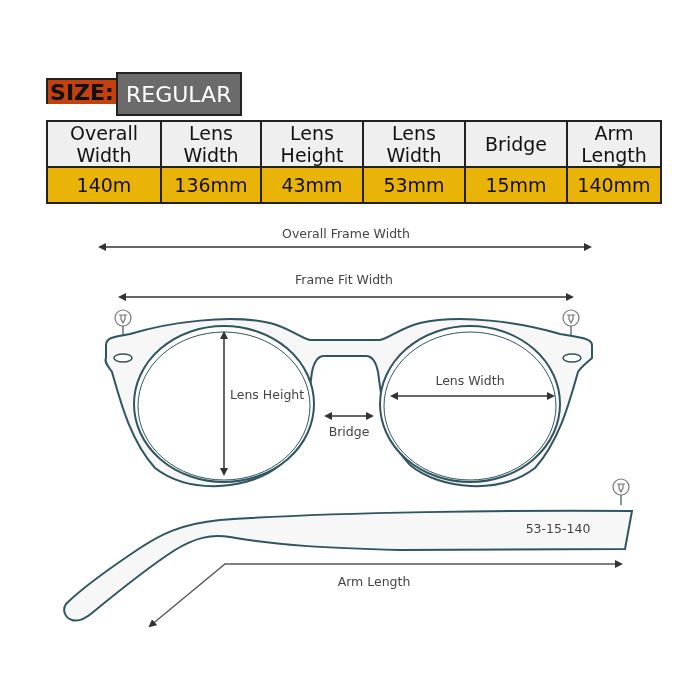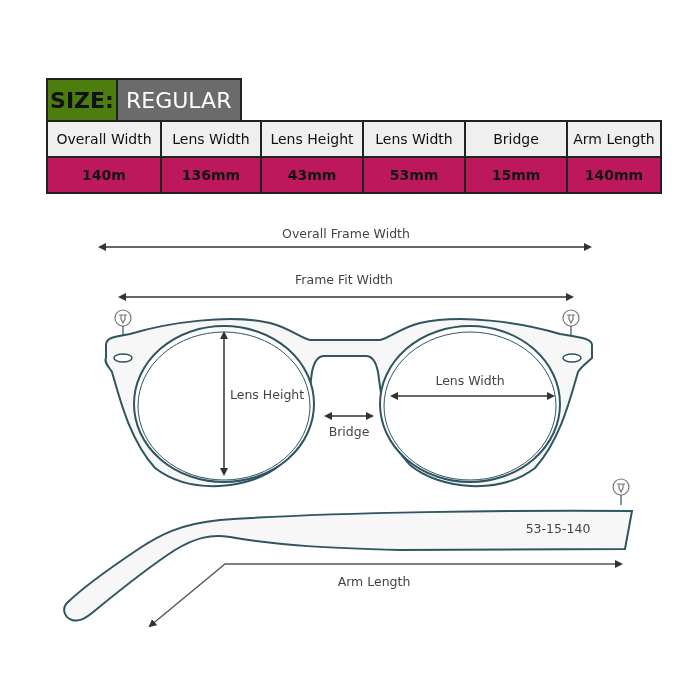--- a/index.html
+++ b/index.html
@@ -1,22 +1,22 @@
 <!DOCTYPE html>
 <html><head>
 <meta charset="utf-8">
 <style>
   html, body { margin:0; padding:0; background:#ffffff; }
   body { width:700px; height:700px; position:relative; overflow:hidden; font-family:"DejaVu Sans", sans-serif; }
-  .size-label { position:absolute; left:46px; top:78px; width:70px; height:42px; border:2px solid #222; border-right:none; border-bottom:none; box-sizing:border-box; display:flex; align-items:center; justify-content:center; font-size:22px; font-weight:bold; color:#111; background:#4d7c0f; }
-  .size-value { position:absolute; left:116px; top:78px; width:126px; height:44px; border:2px solid #222; box-sizing:border-box; background:#6b6b6b; color:#fff; font-size:22px; display:flex; align-items:center; padding-left:8px; }
+  .size-label { position:absolute; left:46px; top:78px; width:70px; height:26px; border:2px solid #222; border-right:none; border-bottom:none; box-sizing:border-box; display:flex; align-items:center; justify-content:center; font-size:22px; font-weight:bold; color:#111; background:#c2410c; }
+  .size-value { position:absolute; left:116px; top:72px; width:126px; height:44px; border:2px solid #222; box-sizing:border-box; background:#6b6b6b; color:#fff; font-size:22px; display:flex; align-items:center; padding-left:8px; }
   table.spec { position:absolute; left:46px; top:120px; border-collapse:collapse; width:616px; }
-  table.spec td { border:2px solid #222; text-align:center; font-size:14px; color:#111; padding:0; }
+  table.spec td { border:2px solid #222; text-align:center; font-size:19px; color:#111; padding:0; }
   table.spec tr.hdr td { background:#efefef; height:34px; }
-  table.spec tr.val td { background:#be185d; height:34px; font-weight:bold; }
+  table.spec tr.val td { background:#eab308; height:34px; font-weight:normal; }
   svg { position:absolute; left:0; top:0; }
   .lbl { font-family:"DejaVu Sans", sans-serif; font-size:12.5px; fill:#444; }
 </style>
 </head>
 <body>
 
 <div class="size-label">SIZE:</div>
 <div class="size-value">REGULAR</div>
 
 <table class="spec">

